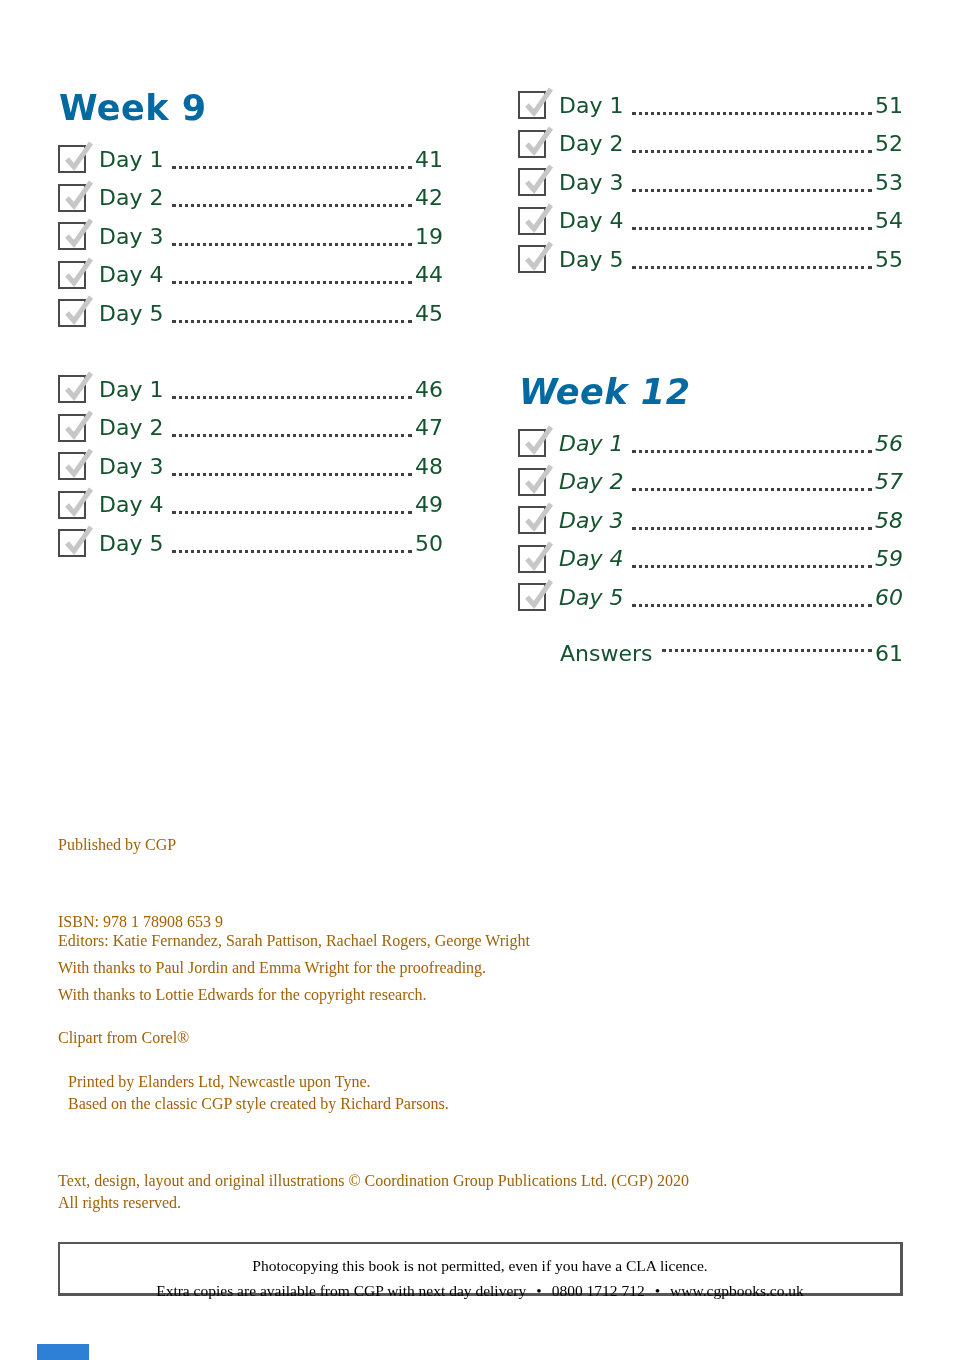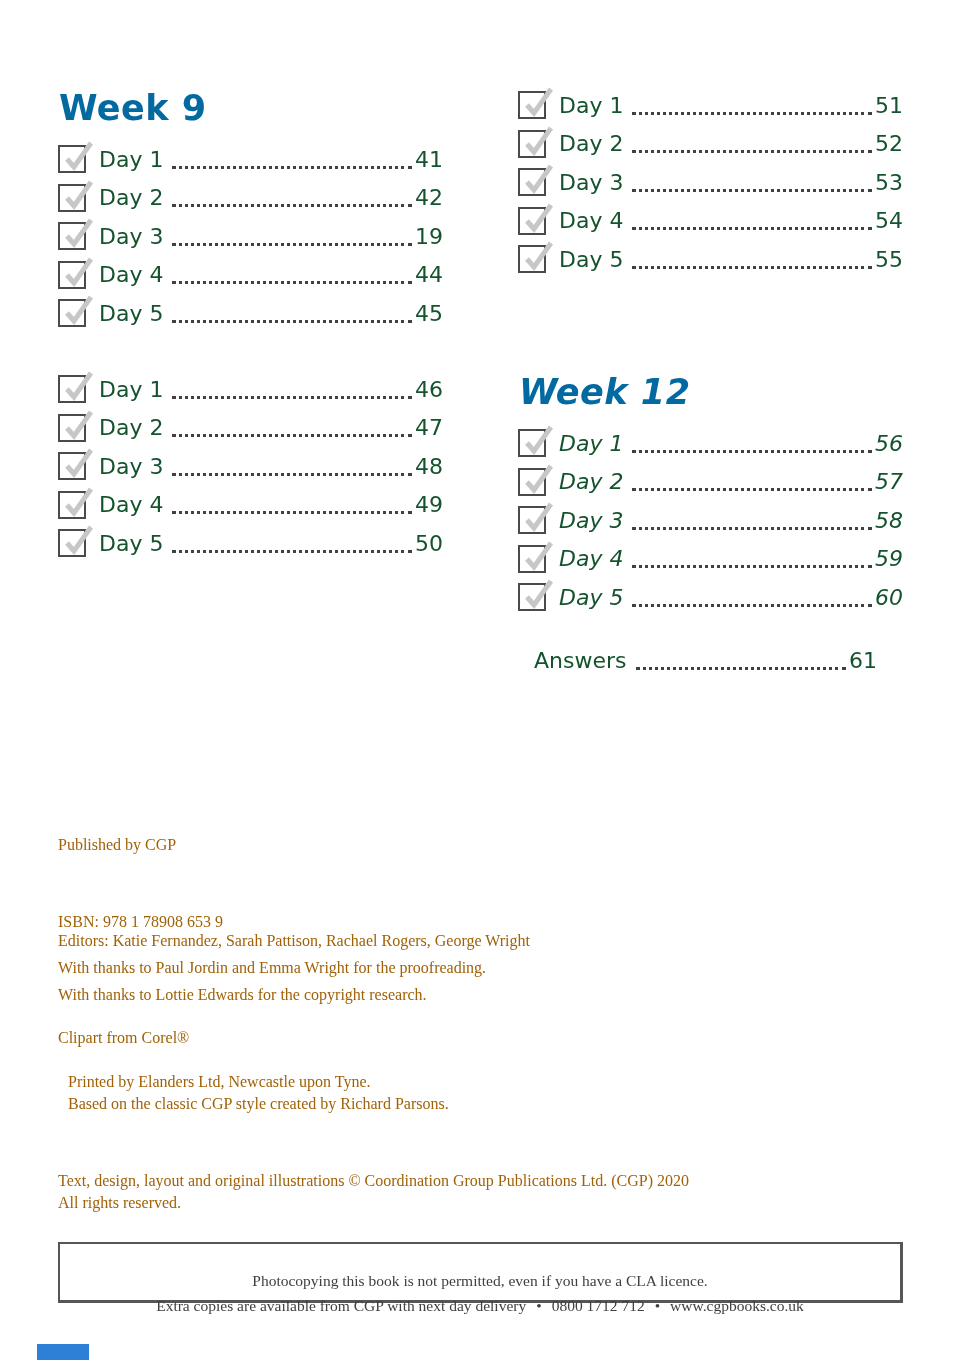--- a/index.html
+++ b/index.html
@@ -46,22 +46,22 @@
     white-space:nowrap;
   }
   .leader {
     flex:1;
     border-bottom:3px dotted #414141;
     position:relative; top:8px;
     margin:0 3px 0 9px;
     height:0;
   }
   .answers-row {
-    position:absolute; left:492px; top:641px; width:385px;
-    display:flex; align-items:center; height:38.5px;
+    position:absolute; left:518px; top:641px; width:385px;
+    display:flex; align-items:flex-start; height:38.5px;
     padding-left:42px;
   }
   
   .colophon p {
     position:absolute;
     left:58px;
     font-family:"Liberation Serif", "DejaVu Serif", serif;
     font-size:16px;
     line-height:22px;
     color:#a16207;
@@ -72,30 +72,30 @@
   .p-editors   { top:930px; }
   .p-proof     { top:957px; }
   .p-copyres   { top:984px; }
   .p-clipart   { top:1027px; }
   .p-printed   { top:1071px;margin-left:10px; }
   .p-copyright { top:1170px; }
   
   .footer-box {
     position:absolute;
     left:58px; top:1242px;
-    width:845px; height:61px;
+    width:845px; height:54px;
     border:2px solid #565656;
     border-bottom-width:3px;
     border-right-width:3px;
     background:#ffffff;
     text-align:center;
     font-family:"Liberation Serif", "DejaVu Serif", serif;
     font-size:15.5px;
-    color:#404040;
-    padding-top:24px;
+    color:#000000;
+    padding-top:9px;
     line-height:25px;
   }
   .footer-box .sep { display:inline-block; margin:0 10px; }
   
   .blue-bar {
     position:absolute;
     left:37px; bottom:0;
     width:52px; height:16px;
     background:#2e7fd6;
   }

